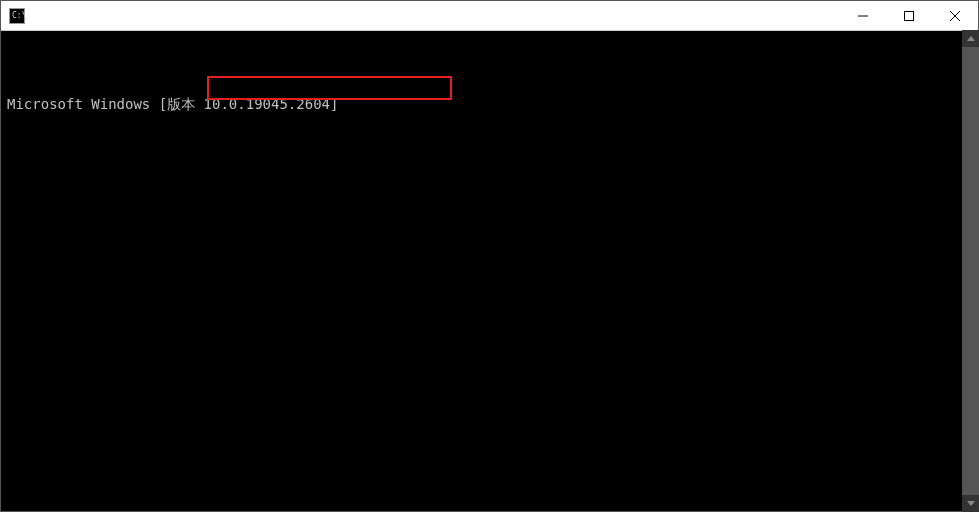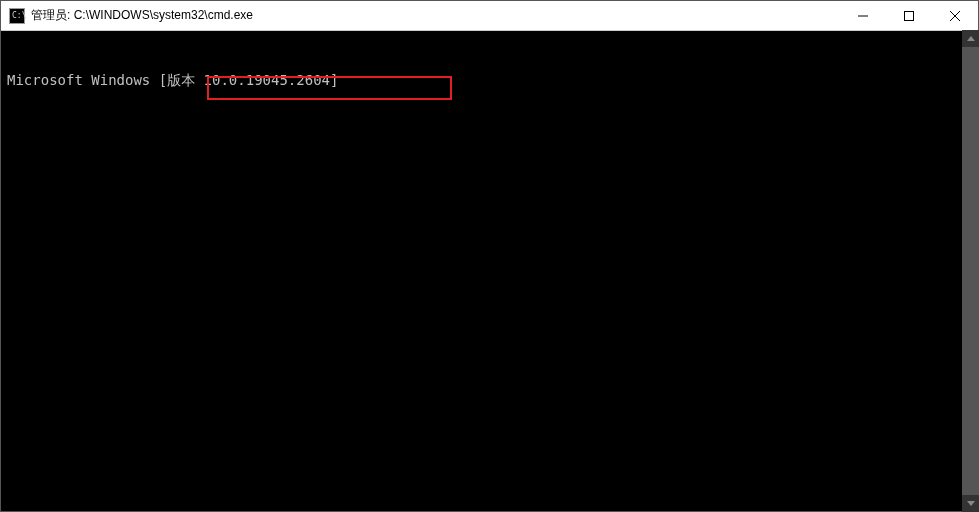--- a/index.html
+++ b/index.html
@@ -82,20 +82,21 @@
     font-family: "NSimSun", "SimSun", "Consolas", monospace;
     font-size: 14px;
     color: #c0c0c0;
     line-height: 18px;
     position: relative;
     overflow: hidden;
     white-space: pre;
   }
   .terminal-line {
     display: block;
+    margin-top: 24px;
   }
   .scrollbar {
     position: absolute;
     right: 0;
     top: 30px;
     bottom: 0;
     width: 17px;
     background: #2a2a2a;
     display: flex;
     flex-direction: column;
@@ -131,21 +132,20 @@
 </style>
 </head>
 <body>
 
 <div class="window">
   <div class="titlebar">
     <div class="titlebar-left">
       <div class="cmd-icon">
         <span class="cmd-icon-inner">C:\</span>
       </div>
-      <span class="title-text">管理员: C:\WINDOWS\system32\cmd.exe</span>
     </div>
     <div class="titlebar-buttons">
       <button class="win-btn">
         <svg viewBox="0 0 10 10">
             <line x1="0" y1="5" x2="10" y2="5" stroke="#000" stroke-width="1"></line>
           </svg>
       </button>
       <button class="win-btn">
         <svg viewBox="0 0 10 10">
             <rect x="0.5" y="0.5" width="9" height="9" fill="none" stroke="#000" stroke-width="1"></rect>

